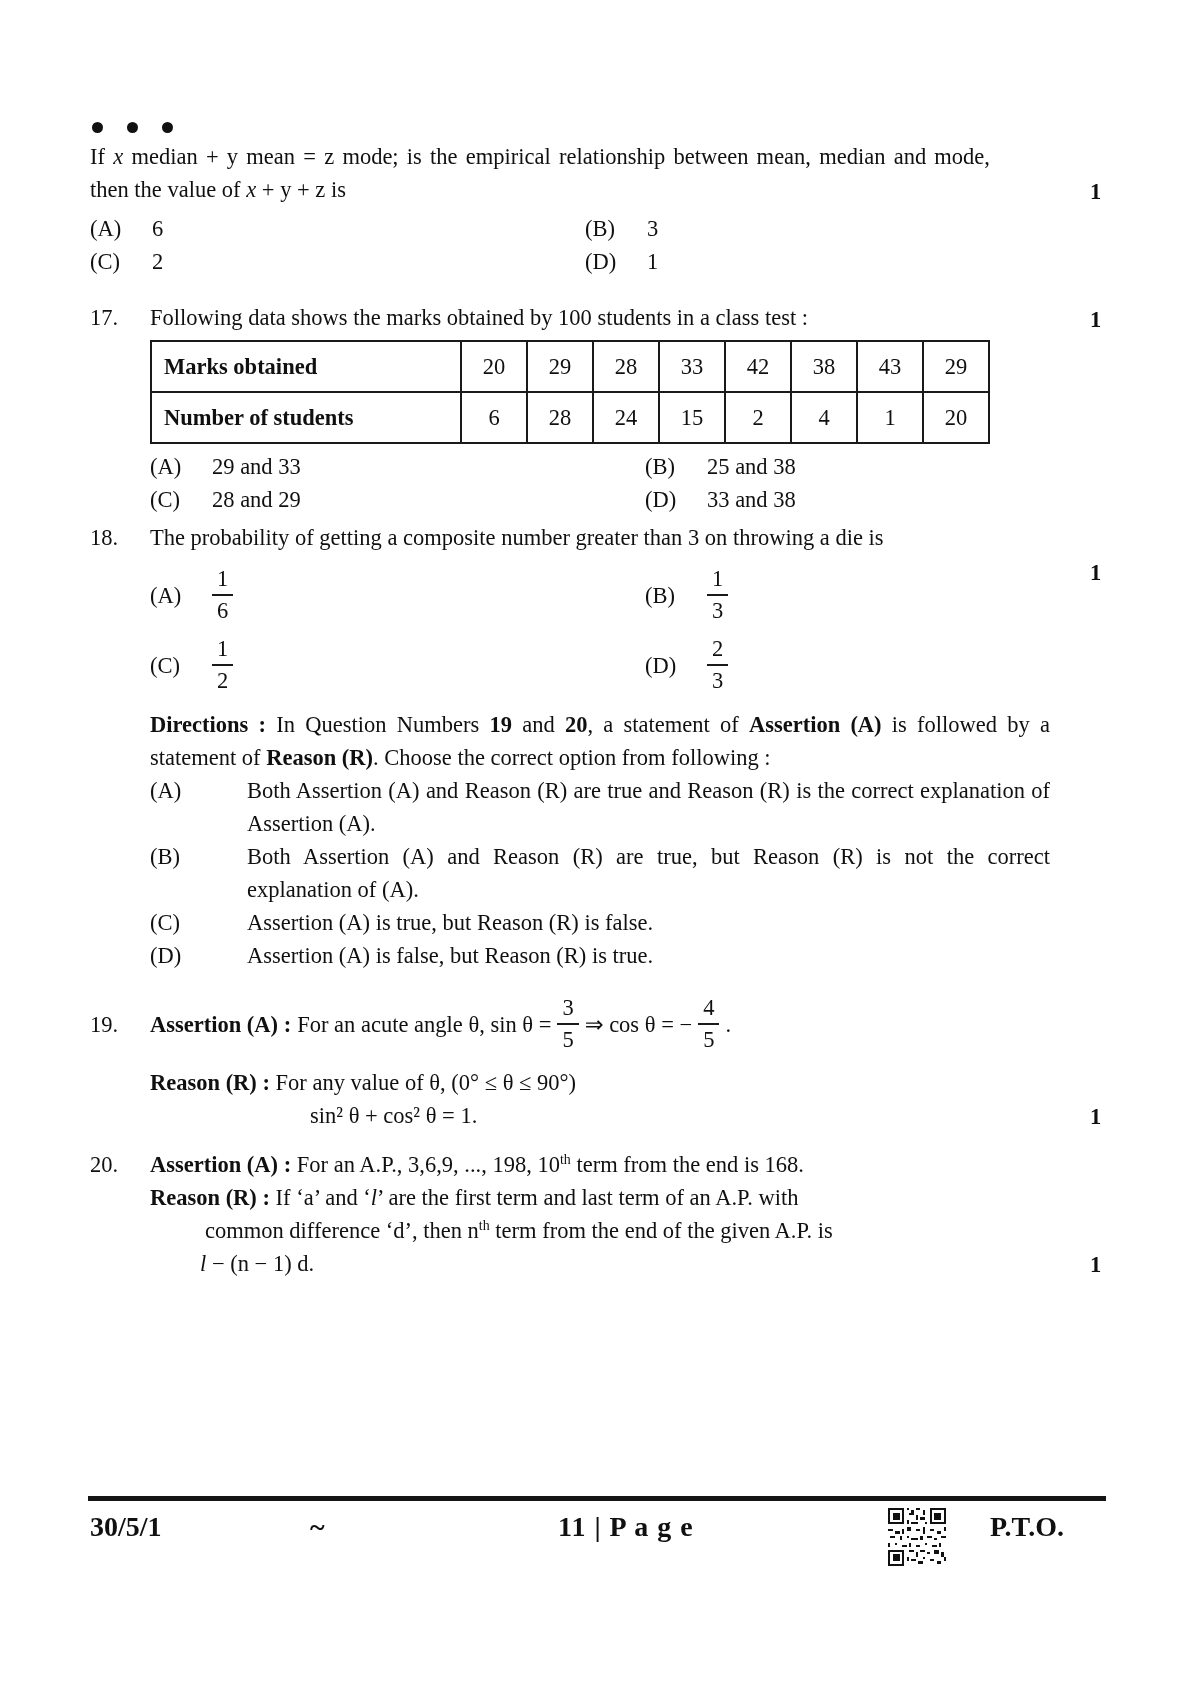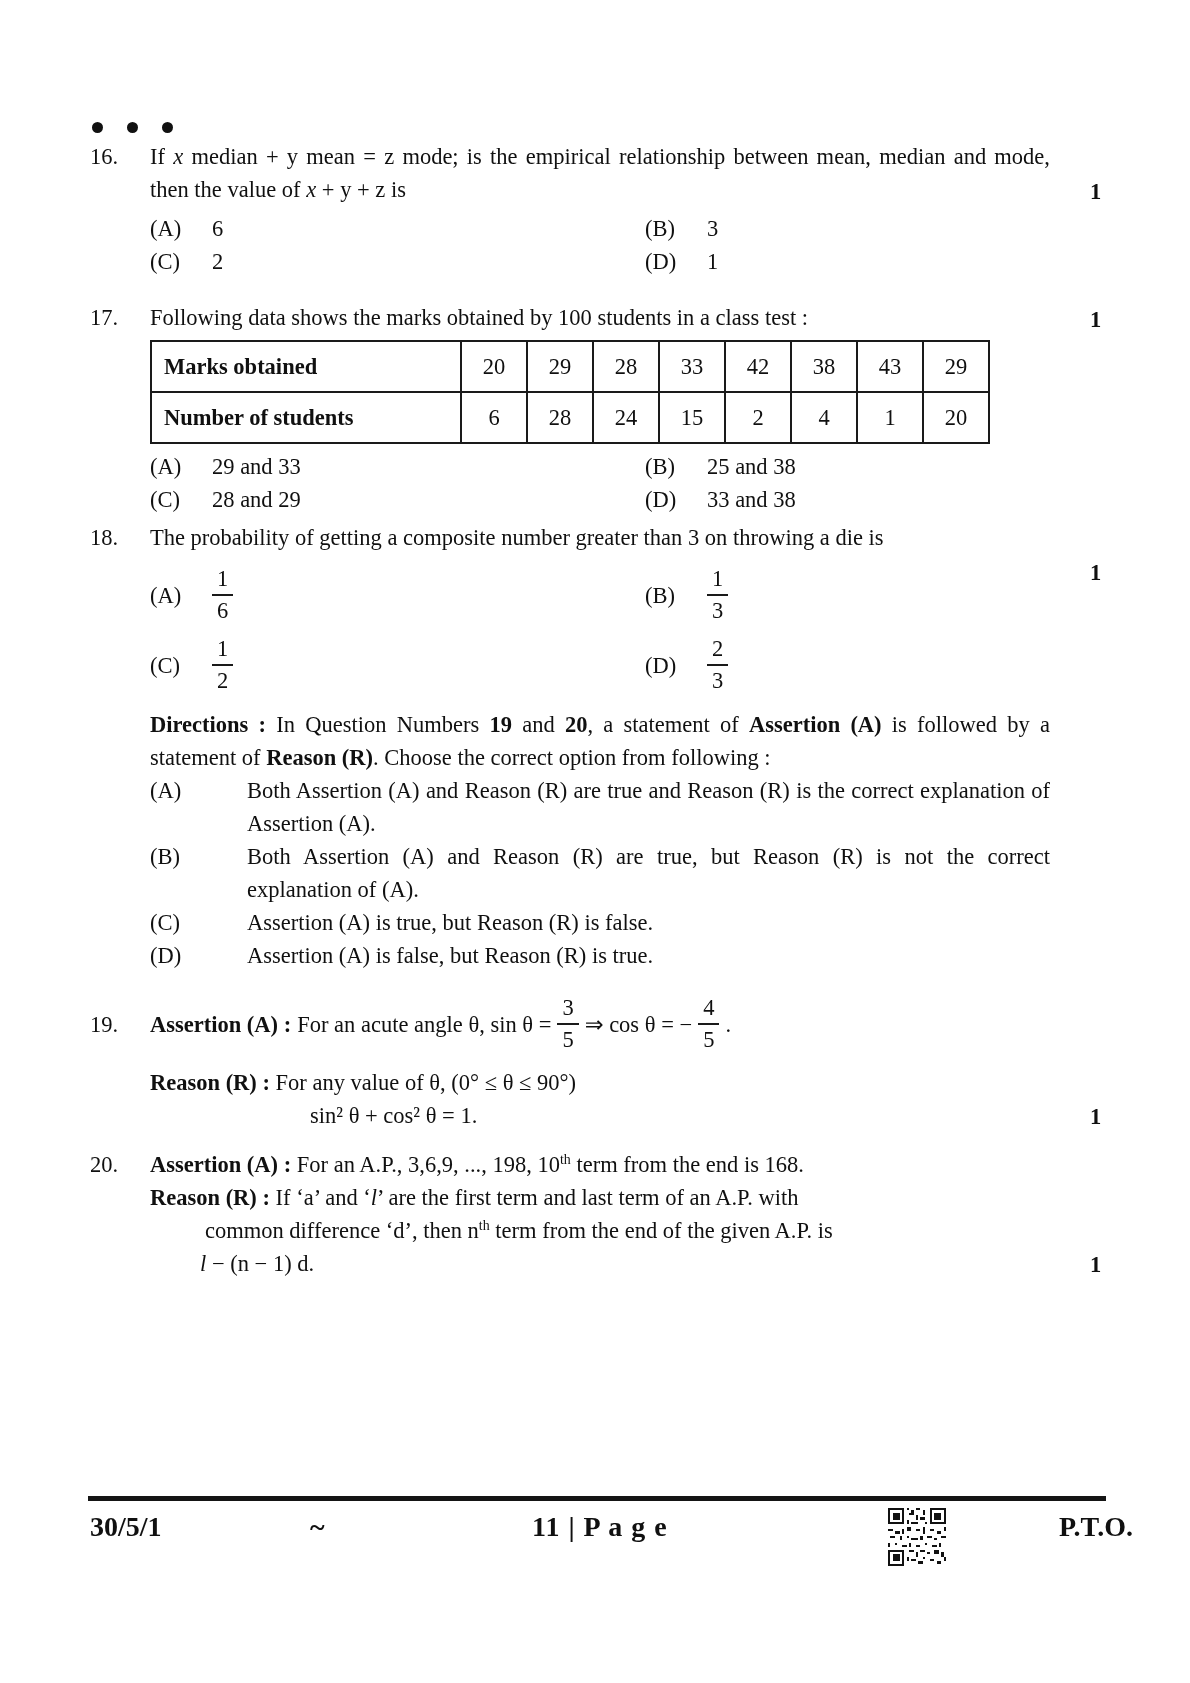--- a/index.html
+++ b/index.html
@@ -52,39 +52,38 @@
 
   .assertline { display:flex; align-items:center; gap:6px; min-height:84px; }
   .identity { padding-left:160px; }
   .indent55 { padding-left:55px; }
   .indent50 { padding-left:50px; }
 
   .footrule { position:absolute; left:88px; top:1496px; width:1018px; height:5px; background:#151515; }
   .fitem { position:absolute; top:1510px; font-weight:bold; font-size:28px; }
   .f-code { left:90px; }
   .f-tilde { left:310px; font-weight:bold; }
-  .f-page { left:532px; letter-spacing:1px; }
+  .f-page { left:558px; letter-spacing:1px; }
   .f-qr { position:absolute; left:888px; top:1508px; width:58px; height:58px; }
-  .f-pto { left:1059px;font-family:Liberation Serif, serif; }
+  .f-pto { left:990px;font-family:Liberation Serif, serif; }
 </style>
 </head>
 <body>
 
 <div class="page">
   <div class="content">
 
     <div class="dots">
       <span class="dot"></span>
       <span class="dot"></span>
       <span class="dot"></span>
     </div>
 
     <section class="q" style="margin-top:6px;">
       <div class="qrow">
-        <div class="qnum">16.</div>
         <div class="qbody">
           <p class="qtext"><span>If </span><span class="i">x</span><span> median + y mean = z mode; is the empirical relationship between mean, median and mode, then the value of </span><span class="i">x</span><span> + y + z is</span></p>
           <div class="opts2">
             <div class="opt">
                 <span class="olabel">(A)</span>
                 <span>6</span>
               </div>
             <div class="opt">
                 <span class="olabel">(B)</span>
                 <span>3</span>

